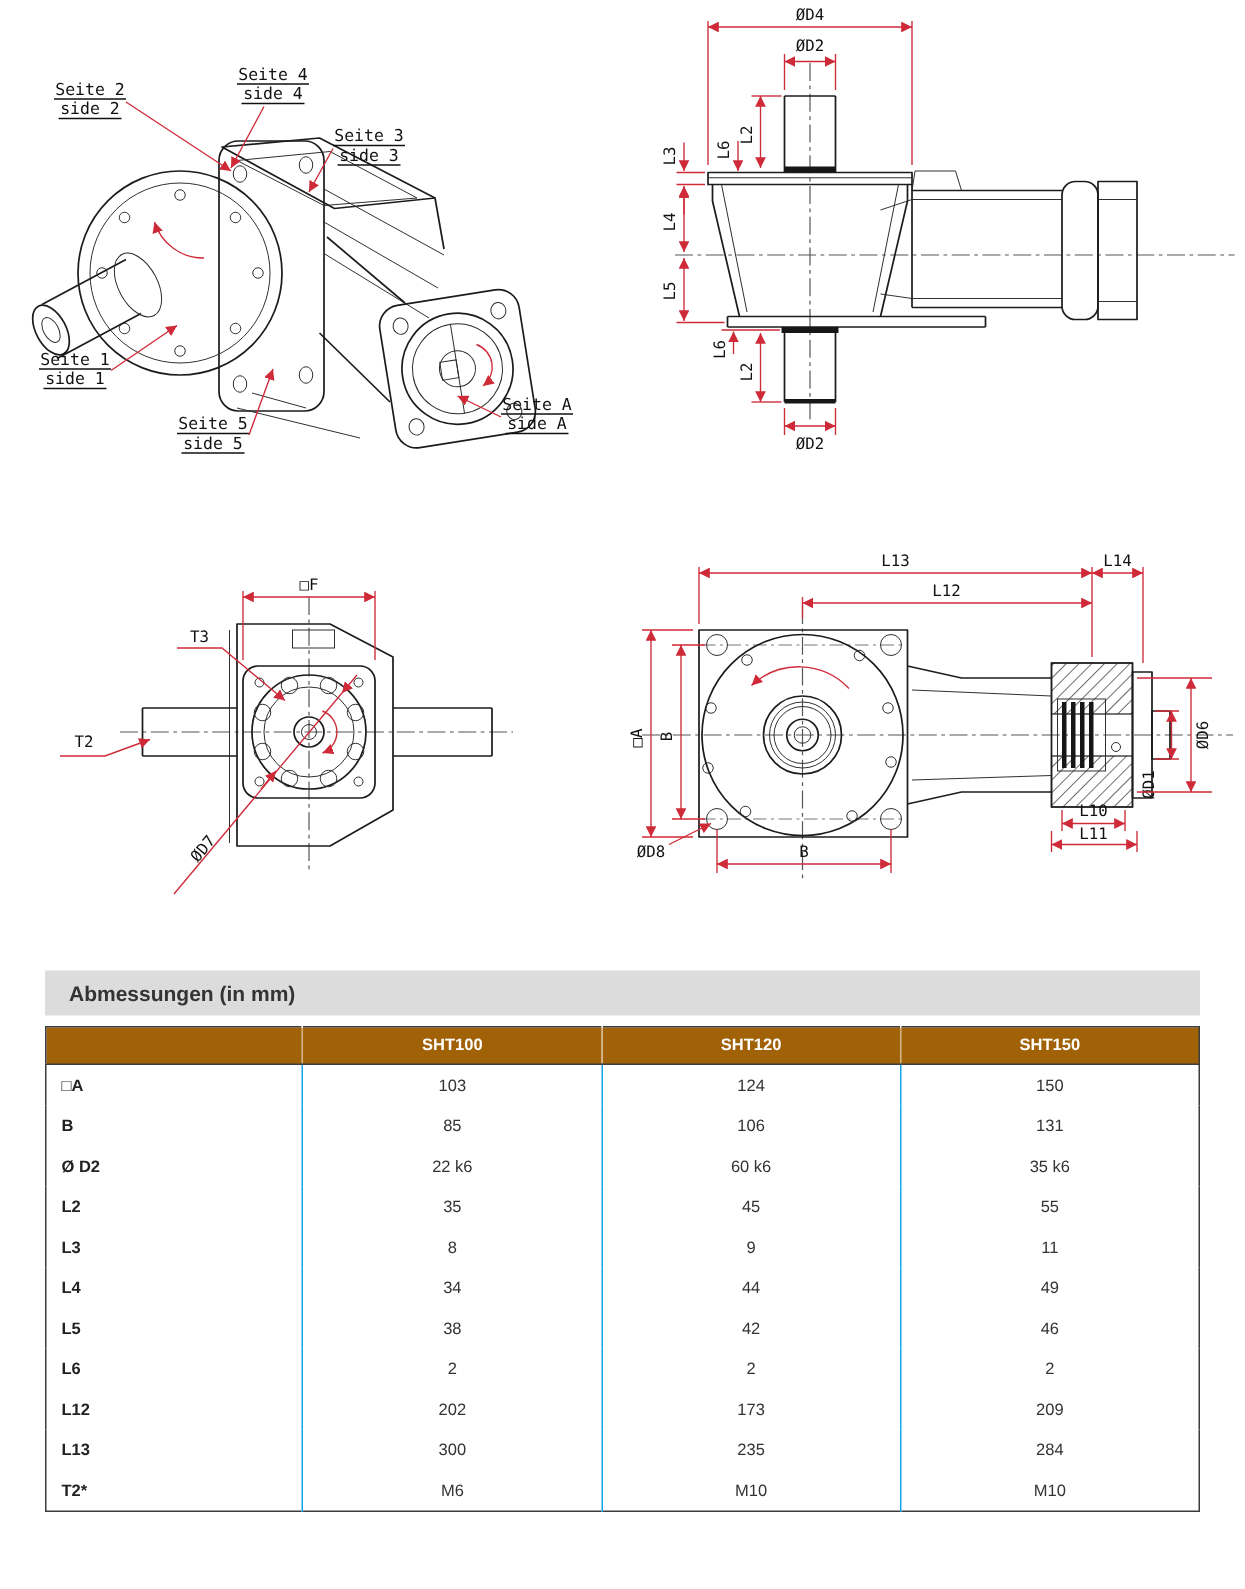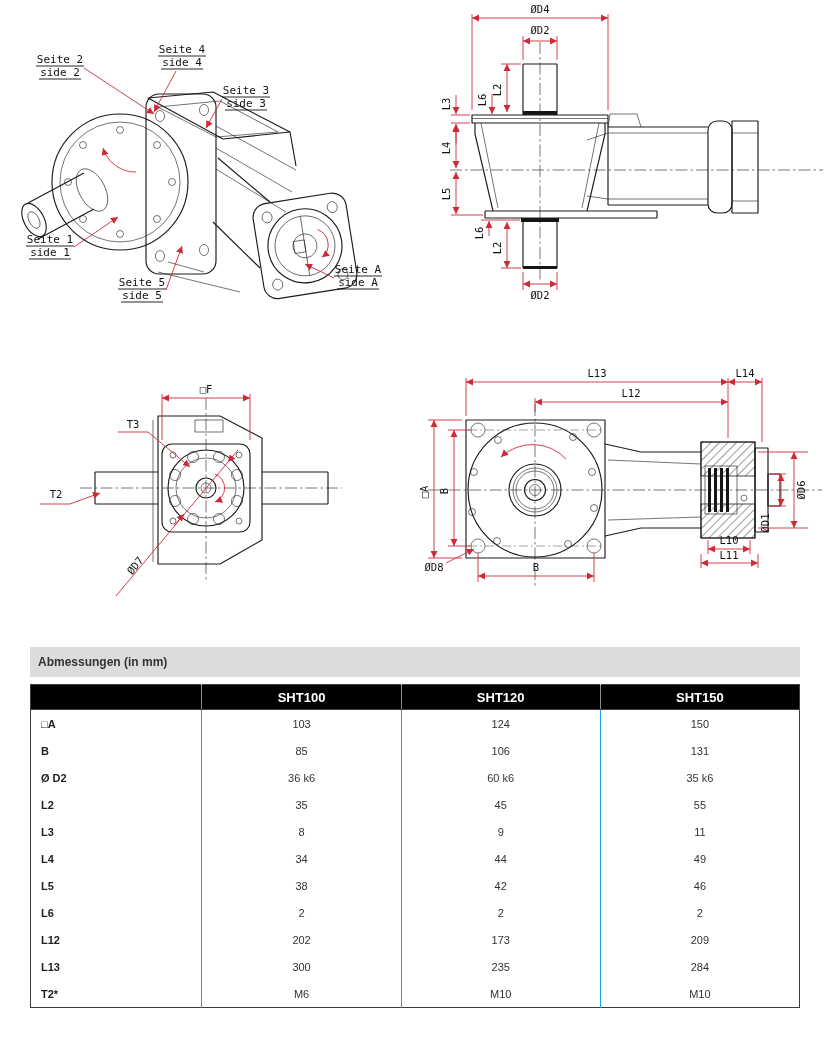--- a/index.html
+++ b/index.html
@@ -17,27 +17,27 @@
   .rd  { stroke:#cf2a38; stroke-width:0.9; fill:none; }
   .dt  { font-family:"DejaVu Sans Mono", monospace; font-size:10.5px; fill:#111;
          text-anchor:middle; }
   .lb  { font-family:"DejaVu Sans Mono", monospace; font-size:11px; fill:#111;
          text-anchor:middle; }
   .ul  { stroke:#111; stroke-width:0.9; }
   
   .table-wrap { position:absolute; left:30px; top:647px; width:770px; }
   .section-title {
     box-sizing:border-box; width:770px; height:30px; line-height:30px;
-    background:#dcdcdd; color:#333; font-size:12px; font-weight:bold;
-    padding-left:8px; margin-bottom:7px;
+    background:#dcdcdd; color:#333; font-size:14px; font-weight:bold;
+    padding-left:16px; margin-bottom:7px;
   }
   table.dims { border-collapse:collapse; width:770px; table-layout:fixed;
                border:1px solid #3c3c3c; }
   table.dims thead th {
-    background:#000000; color:#fff; font-size:13px; font-weight:bold;
+    background:#a16207; color:#fff; font-size:11px; font-weight:bold;
     height:22px; text-align:center; border-left:1px solid rgba(255,255,255,.55);
     border-bottom:1px solid #3c3c3c;
   }
   table.dims thead th:first-child { border-left:none; }
   table.dims tbody th, table.dims tbody td {
     height:25px; font-size:11px; font-weight:normal; vertical-align:middle;
     border-left:1px solid #0ea5e9;
   }
   table.dims tbody th:first-child { border-left:none; }
   table.dims tbody th { text-align:left; padding-left:10px; font-weight:bold; color:#222; }
@@ -388,21 +388,21 @@
 
   <tr>
     <th>B</th>
     <td>85</td>
     <td>106</td>
     <td>131</td>
   </tr>
 
   <tr>
     <th>Ø D2</th>
-    <td>36 k6</td>
+    <td>22 k6</td>
     <td>60 k6</td>
     <td>35 k6</td>
   </tr>
 
 
 
   <tr>
     <th>L2</th>
     <td>35</td>
     <td>45</td>

